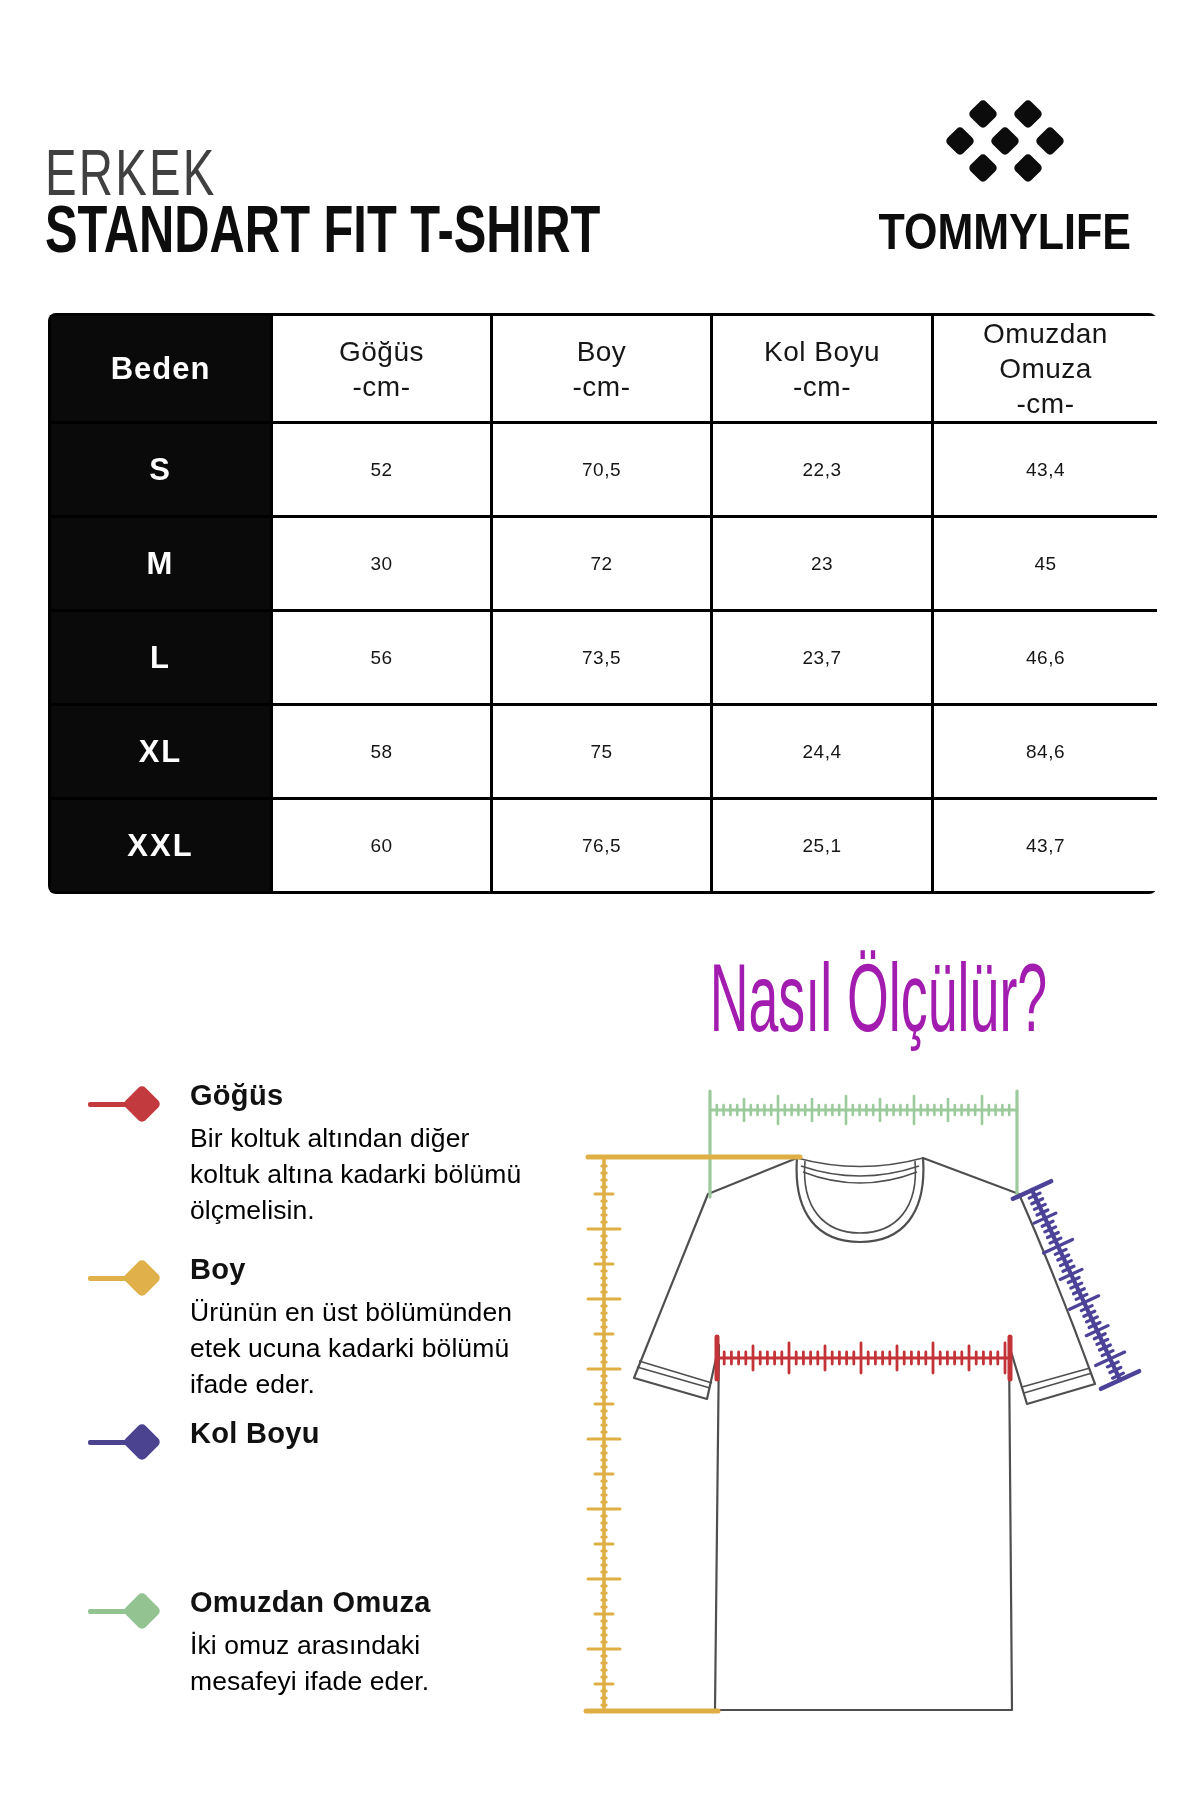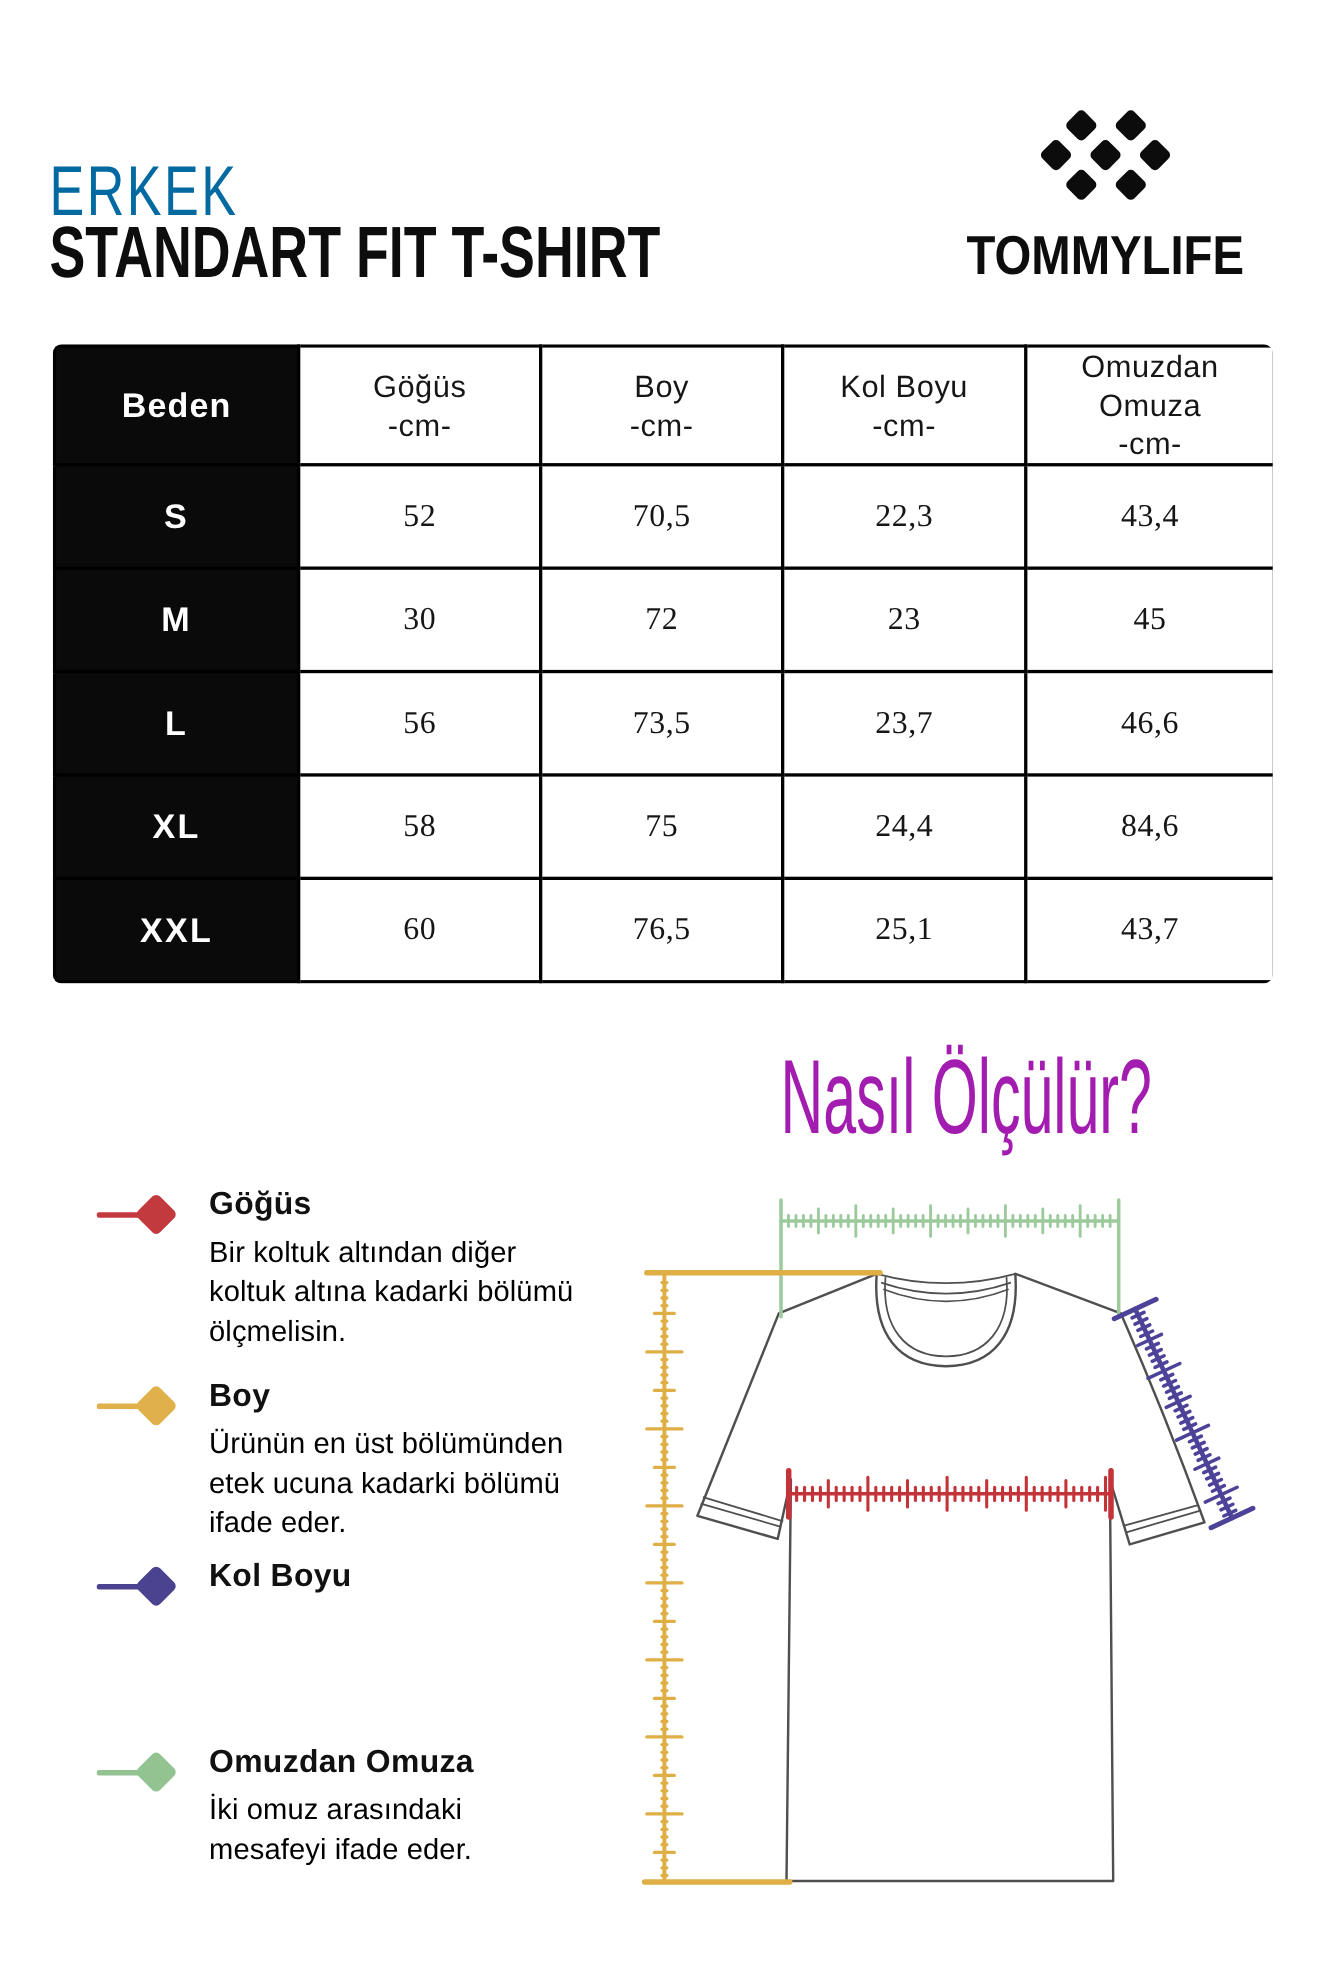--- a/index.html
+++ b/index.html
@@ -2,21 +2,21 @@
 <html><head>
 <meta charset="utf-8">
 <style>
   html,body{margin:0;padding:0;background:#ffffff;}
   body{width:1200px;height:1800px;position:relative;font-family:"Liberation Sans","DejaVu Sans",sans-serif;color:#111;}
   .page{position:absolute;inset:0;width:1200px;height:1800px;background:#fff;overflow:hidden;}
 
   .cond{display:inline-block;white-space:nowrap;transform-origin:left center;}
 
   
-  #category{position:absolute;left:45px;top:141px;font-size:64px;line-height:1;font-weight:400;letter-spacing:3px;color:#0369a1;}
+  #category{position:absolute;left:45px;top:141px;font-size:64px;line-height:1;font-weight:400;letter-spacing:3px;color:#404040;}
   #category .cond{transform:scaleX(.74);}
   #product{position:absolute;left:45px;top:196px;font-size:66px;line-height:1;font-weight:700;letter-spacing:0px;color:#0d0d0d;}
   #product .cond{transform:scaleX(.74);}
 
   #brand-block{position:absolute;left:855px;top:91px;width:300px;text-align:center;}
   #logo{position:relative;width:140px;height:100px;margin:0 auto;}
   .ldia{position:absolute;width:22px;height:22px;background:#0c0c0c;border-radius:4.5px;transform:rotate(45deg);}
   #brand-name{margin-top:16px;font-size:50px;font-weight:700;line-height:1;color:#0d0d0d;letter-spacing:0;}
   #brand-name .cond{transform-origin:center center;transform:scaleX(.86);}
 
@@ -25,21 +25,21 @@
   table#size-table{border-collapse:collapse;table-layout:fixed;width:1109px;background:#fff;}
   #size-table th,#size-table td{border:3px solid #000;text-align:center;vertical-align:middle;padding:0;}
   #size-table thead tr{height:100px;}
   #size-table tbody tr{height:94px;}
   th.corner,th.size{background:#0a0a0a;color:#fff;font-weight:700;border-color:#0a0a0a #000 #0a0a0a #0a0a0a;}
   th.corner{font-size:31px;letter-spacing:1px;}
   th.size{font-size:31px;letter-spacing:2px;}
   th.colhead{background:#fff;font-weight:400;}
   .col-label{font-size:28px;line-height:1.25;letter-spacing:.5px;max-width:165px;margin:0 auto;color:#161616;}
   .col-unit{font-size:28px;line-height:1.25;letter-spacing:.5px;color:#161616;}
-  #size-table td{font-size:29px;letter-spacing:.5px;color:#161616;background:#fff;font-family:Liberation Serif, serif;}
+  #size-table td{font-size:19px;letter-spacing:.5px;color:#161616;background:#fff;}
 
   
   #howto-title{position:absolute;left:0;top:950px;width:1180px;text-align:right;font-size:96px;line-height:1;font-weight:400;color:#a21caf;}
   #howto-title .cond{transform-origin:center center;transform:scaleX(.56);}
 
   .legend-item{position:absolute;left:88px;width:470px;}
   .marker{position:absolute;left:0;top:0;width:102px;height:56px;}
   .mline{position:absolute;left:0;top:24px;width:54px;height:4.5px;border-radius:2px;}
   .mdiamond{position:absolute;left:40px;top:12px;width:28px;height:28px;border-radius:5px;transform:rotate(45deg);}
   .ltext{margin-left:102px;}

